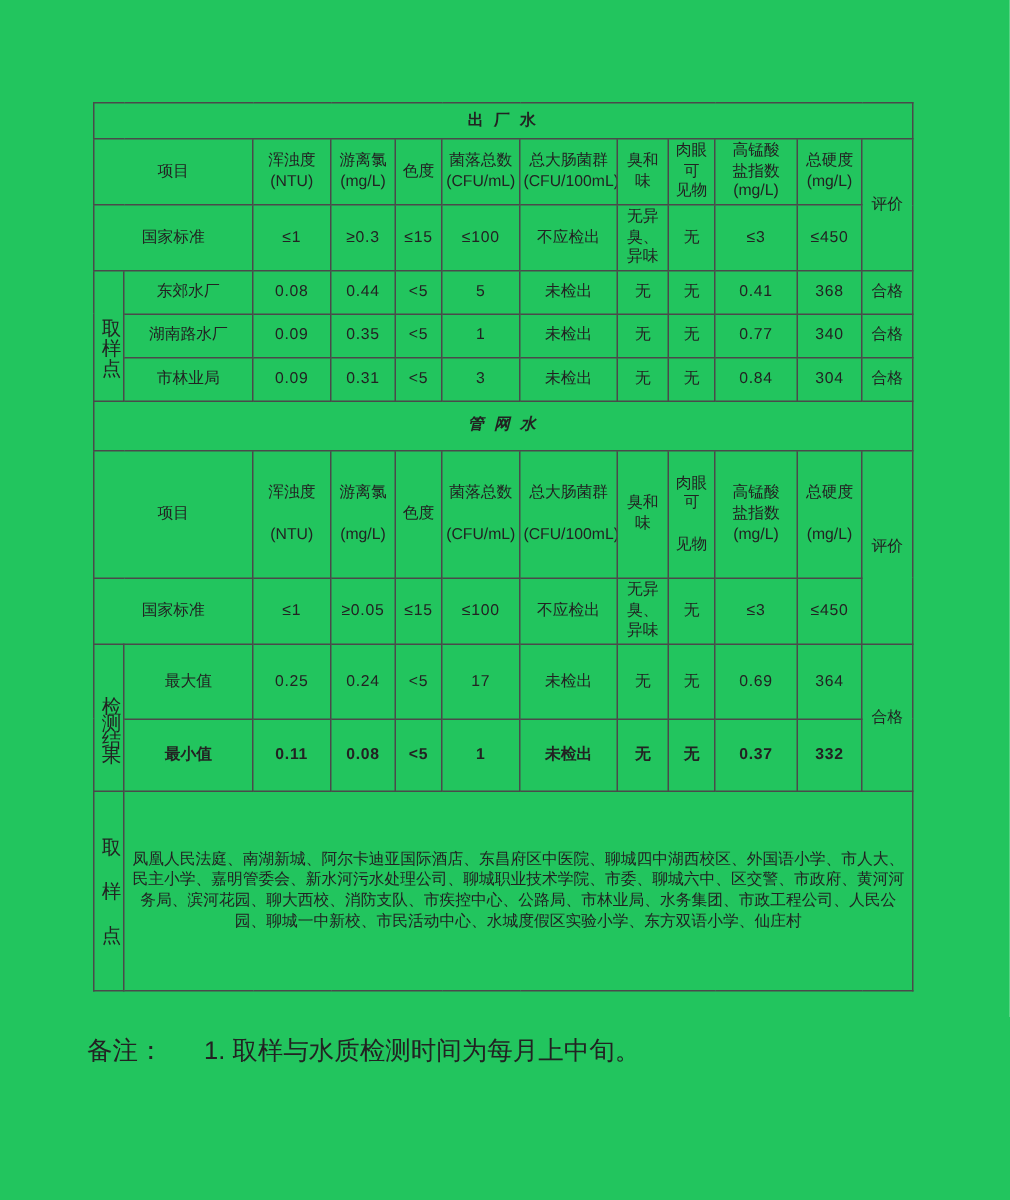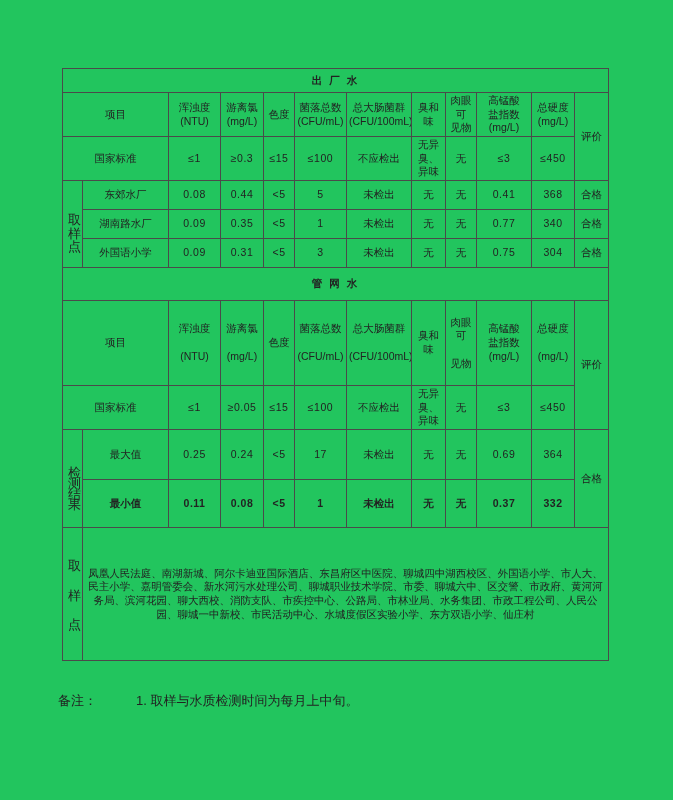--- a/index.html
+++ b/index.html
@@ -21,21 +21,21 @@
     padding:1px 2px;
     font-size:10.5px;line-height:1.3;
     white-space:pre-line;
     overflow:hidden;
   }
   .tbl-title{font-size:15px;font-weight:bold;letter-spacing:2px;}
   .r-title1{height:24px;}
   .r-head1{height:44px;}
   .r-std1{height:32px;}
   .r-d1{height:29px;}
-  .r-title2{height:33px;}
+  .r-title2{height:33px;font-style:italic;}
   .r-head2{height:85px;}
   .r-head2 td{line-height:2.0;}
   .r-std2{height:44px;line-height:1.7;}
   .r-max{height:50px;}
   .r-min{height:48px;font-weight:bold;}
   .r-points{height:133px;}
   td.big{font-size:12.5px;}
   td.num{font-size:11px;letter-spacing:0.5px;}
   td.vert{padding:0;}
   td.vert span{
@@ -46,21 +46,21 @@
   span.v-take1{letter-spacing:13px;}
   span.v-result{letter-spacing:11px;}
   span.v-take2{letter-spacing:29px;}
   td.points-text{
     text-align:justify;vertical-align:middle;
     padding:4px 7px;font-size:13.5px;line-height:26px;
     white-space:normal;
   }
   .notes{
     margin:30px 0 0 58px;width:560px;
-    font-size:13px;line-height:20px;
+    font-size:17px;line-height:20px;
     display:grid;grid-template-columns:46px 1fr;
   }
   .notes .lbl{grid-column:1;white-space:nowrap;}
   .notes .itm{grid-column:2;margin-left:32px;}
 </style>
 </head>
 <body>
 
 <div class="sheet">
 
@@ -139,29 +139,29 @@
       <td class="num">&lt;5</td>
       <td class="num">1</td>
       <td>未检出</td>
       <td>无</td>
       <td>无</td>
       <td class="num">0.77</td>
       <td class="num">340</td>
       <td class="big">合格</td>
     </tr>
     <tr class="r-d1">
-      <td class="big">外国语小学</td>
+      <td class="big">市林业局</td>
       <td class="num">0.09</td>
       <td class="num">0.31</td>
       <td class="num">&lt;5</td>
       <td class="num">3</td>
       <td>未检出</td>
       <td>无</td>
       <td>无</td>
-      <td class="num">0.75</td>
+      <td class="num">0.84</td>
       <td class="num">304</td>
       <td class="big">合格</td>
     </tr>
 
     <tr class="r-title2">
       <td colspan="12" class="tbl-title">管 网 水</td>
     </tr>
     <tr class="r-head2">
       <td colspan="2" class="big">项目</td>
       <td>浑浊度

